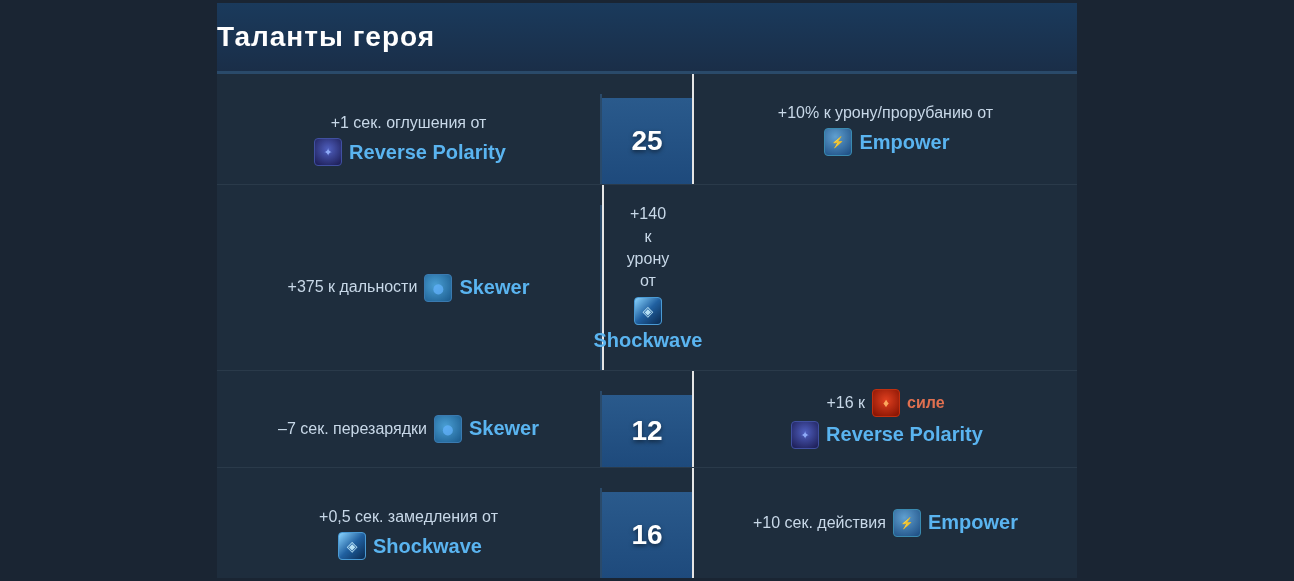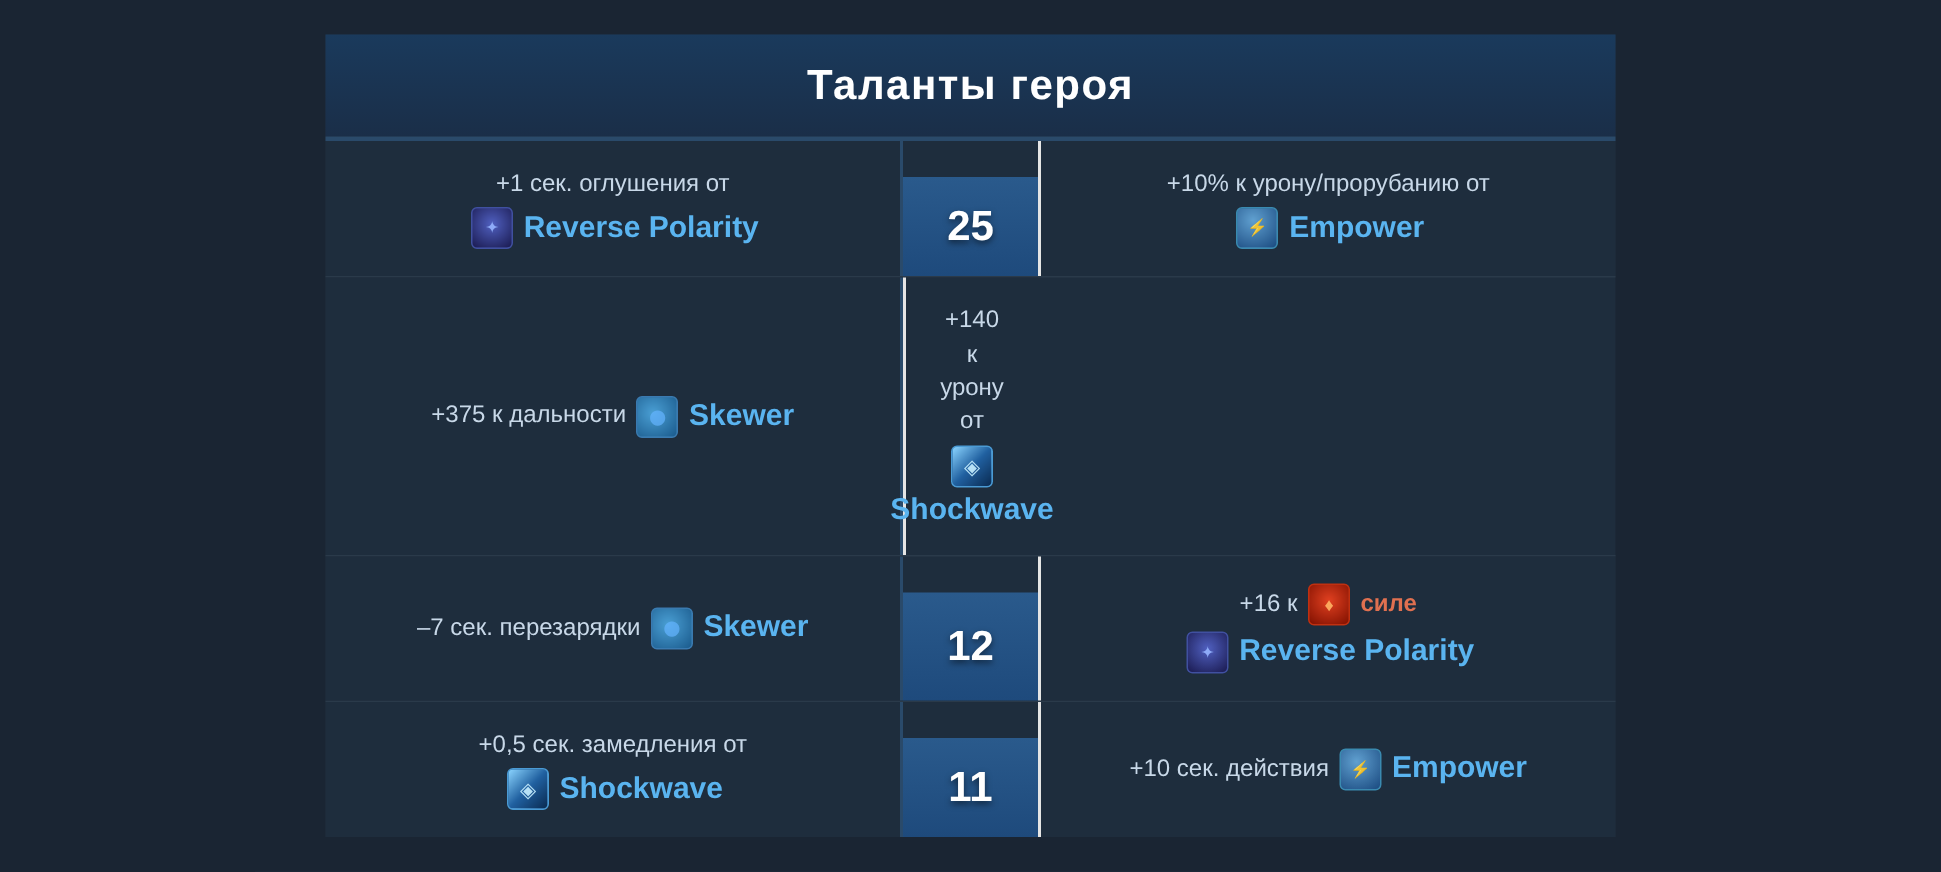--- a/index.html
+++ b/index.html
@@ -14,21 +14,21 @@
     }
 
     .talent-table {
       width: 860px;
       border-collapse: collapse;
       background: #1e2d3d;
     }
 
     .title-row {
       background: linear-gradient(180deg, #1a3a5c 0%, #1a2e48 100%);
-      text-align: center;
+      text-align: left;
       padding: 18px 0;
     }
 
     .title-row h1 {
       color: #ffffff;
       font-size: 28px;
       font-weight: 900;
       letter-spacing: 1px;
     }
 
@@ -54,20 +54,21 @@
       align-items: center;
       justify-content: center;
       background: #1e2d3d;
       flex-wrap: wrap;
       gap: 4px;
     }
 
     .talent-cell-left {
       border-right: 2px solid #2a4a6a;
       text-align: center;
+      margin-top: 20px;
     }
 
     .talent-cell-right {
       border-left: 2px solid #e5e5e5;
       text-align: center;
     }
 
     .talent-cell-center {
       background: linear-gradient(180deg, #2a5a8c 0%, #1e4a7c 100%);
       display: flex;
@@ -295,21 +296,21 @@
         <div class="row-line">
           <span class="talent-text">+0,5 сек. замедления от</span>
         </div>
         <div class="row-line">
           <span class="skill-icon icon-shockwave"></span>
           <span class="skill-name">Shockwave</span>
         </div>
       </div>
     </div>
     <div class="talent-cell-center">
-      <span>11</span>
+      <span>16</span>
     </div>
     <div class="talent-cell-right">
       <div class="inline-flex">
         <span class="talent-text">+10 сек. действия</span>
         <span class="skill-icon icon-empower"></span>
         <span class="skill-name">Empower</span>
       </div>
     </div>
   </div>
 </div>

